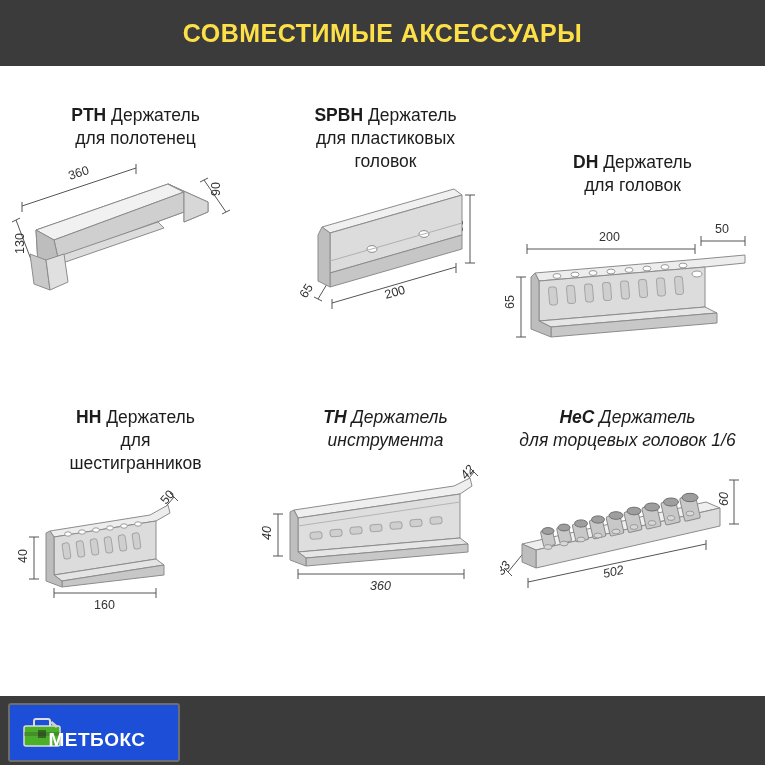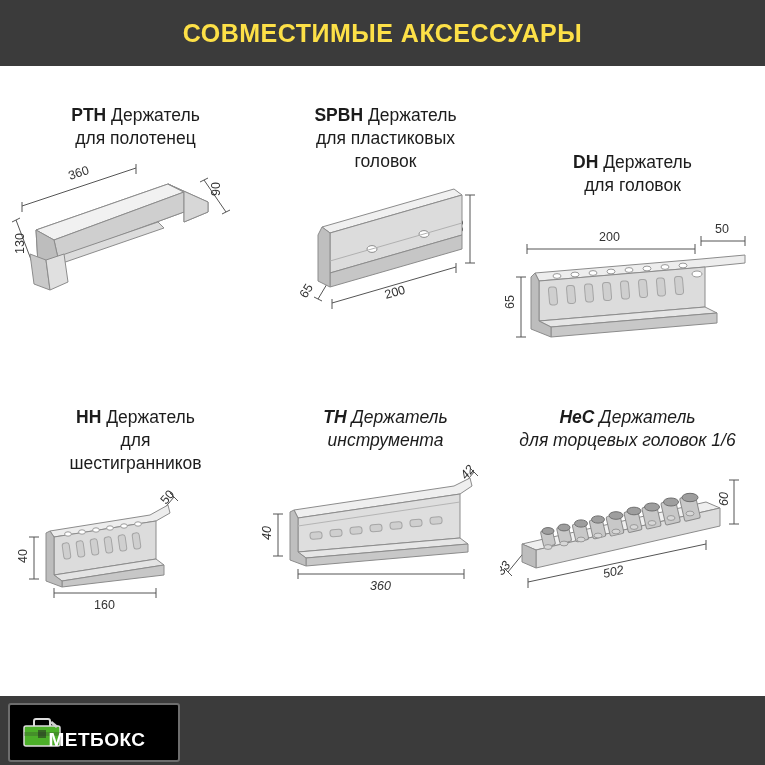--- a/index.html
+++ b/index.html
@@ -48,21 +48,21 @@
   }
   svg{display:block;}
   
   .footer{
     position:absolute;left:0;top:696px;width:765px;height:69px;
     background:#3b3b3b;
   }
   .logo{
     position:absolute;left:8px;top:7px;
     width:168px;height:55px;
-    background:#000000;
+    background:#1d4ed8;
     border:2px solid #6d6d6d;
     border-radius:3px;
     display:flex;align-items:center;
   }
   .logo-toolbox{
     position:absolute;left:10px;top:7px;width:44px;height:40px;
   }
   .logo-text{
     position:absolute;left:12px;top:24px;
     color:#ffffff;font-size:19px;font-weight:bold;letter-spacing:.5px;

